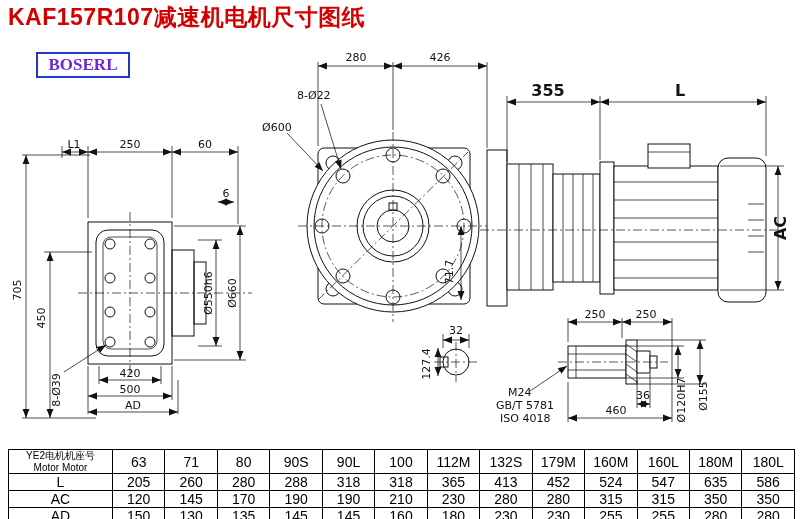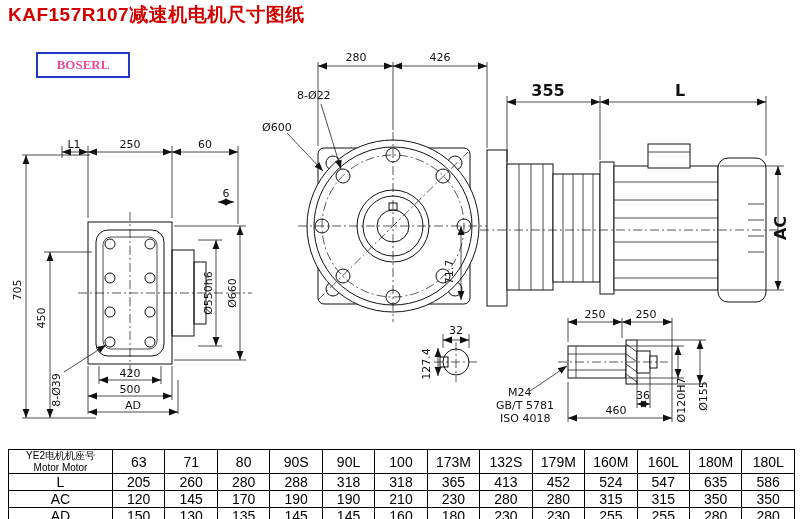--- a/index.html
+++ b/index.html
@@ -1,20 +1,20 @@
 <!DOCTYPE html>
 <html><head>
 <meta charset="utf-8">
 <style>
   * { margin:0; padding:0; box-sizing:border-box; }
   html,body { width:800px; height:519px; background:#ffffff; overflow:hidden; position:relative;
               font-family:"Liberation Sans","DejaVu Sans",sans-serif; }
-  .title { position:absolute; left:8px; top:2px; font-size:19px; font-weight:bold; color:#d40000; letter-spacing:.5px; white-space:nowrap; }
-  .brand { position:absolute; left:36px; top:52px; width:94px; height:26px; border:2px solid #2238c8; color:#ec4899;
-           font-family:"Liberation Serif","DejaVu Serif",serif; font-weight:bold; font-size:13px;
+  .title { position:absolute; left:8px; top:2px; font-size:23px; font-weight:bold; color:#d40000; letter-spacing:.5px; white-space:nowrap; }
+  .brand { position:absolute; left:36px; top:52px; width:94px; height:26px; border:2px solid #2238c8; color:#6d28d9;
+           font-family:"Liberation Serif","DejaVu Serif",serif; font-weight:bold; font-size:17px;
            display:flex; align-items:center; justify-content:center; }
   svg.draw { position:absolute; left:0; top:0; }
   svg text { font-family:"DejaVu Sans","Liberation Sans",sans-serif; font-size:11px; fill:#111; }
   svg text.big { font-size:16px; font-weight:bold; }
   .ln   { stroke:#111; stroke-width:1; fill:none; }
   .lnf  { stroke:#111; stroke-width:1; fill:#fff; }
   .thin { stroke:#111; stroke-width:.75; fill:none; }
   .cl   { stroke:#111; stroke-width:.7; fill:none; stroke-dasharray:9 3 2 3; }
   .dim  { stroke:#111; stroke-width:.75; fill:none; }
   table.tbl { position:absolute; left:8px; top:449px; width:787px; border-collapse:collapse; table-layout:fixed; background:#fff; }
@@ -246,21 +246,21 @@
     <th class="hdr" style="width:104px;">
       <div>YE2电机机座号</div>
       <div>Motor Motor</div>
     </th>
     <th>63</th>
     <th>71</th>
     <th>80</th>
     <th>90S</th>
     <th>90L</th>
     <th>100</th>
-    <th>173M</th>
+    <th>112M</th>
     <th>132S</th>
     <th>179M</th>
     <th>160M</th>
     <th>160L</th>
     <th>180M</th>
     <th>180L</th>
   </tr>
   <tr>
     <th>L</th>
     <td>205</td>

